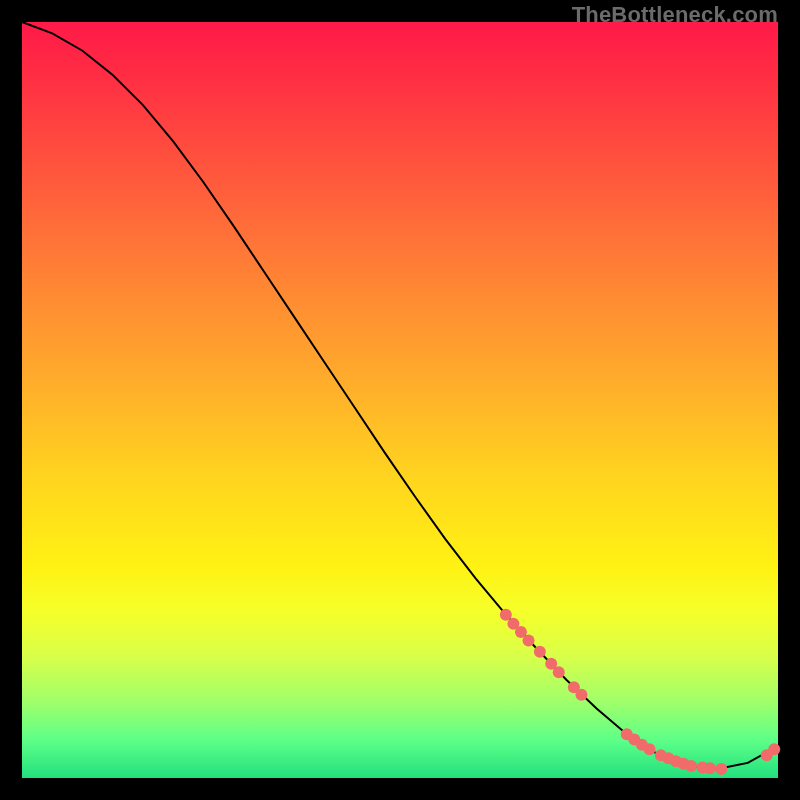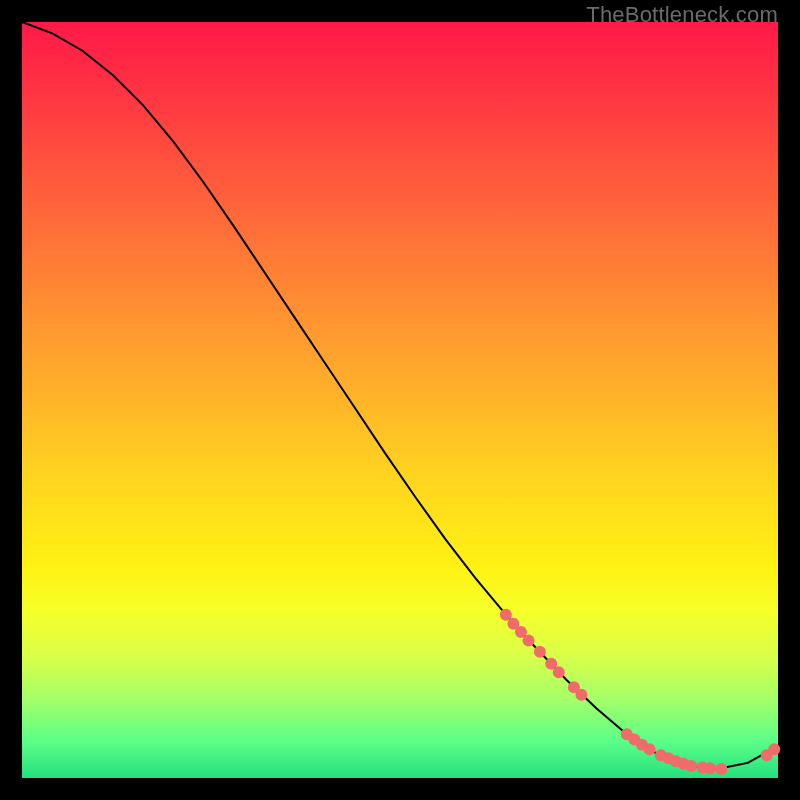--- a/index.html
+++ b/index.html
@@ -39,21 +39,21 @@
       #5dff88 95%,
       #23e07d 100%
     );
   }
   .watermark {
     position: absolute;
     top: 2px;
     right: 22px;
     color: #6b6b6b;
     font-size: 22px;
-    font-weight: 400;
+    font-weight: 700;
     letter-spacing: 0.2px;
     user-select: none;
   }
   svg.curve {
     position: absolute;
     left: 0;
     top: 0;
     width: 756px;
     height: 756px;
     overflow: visible;

